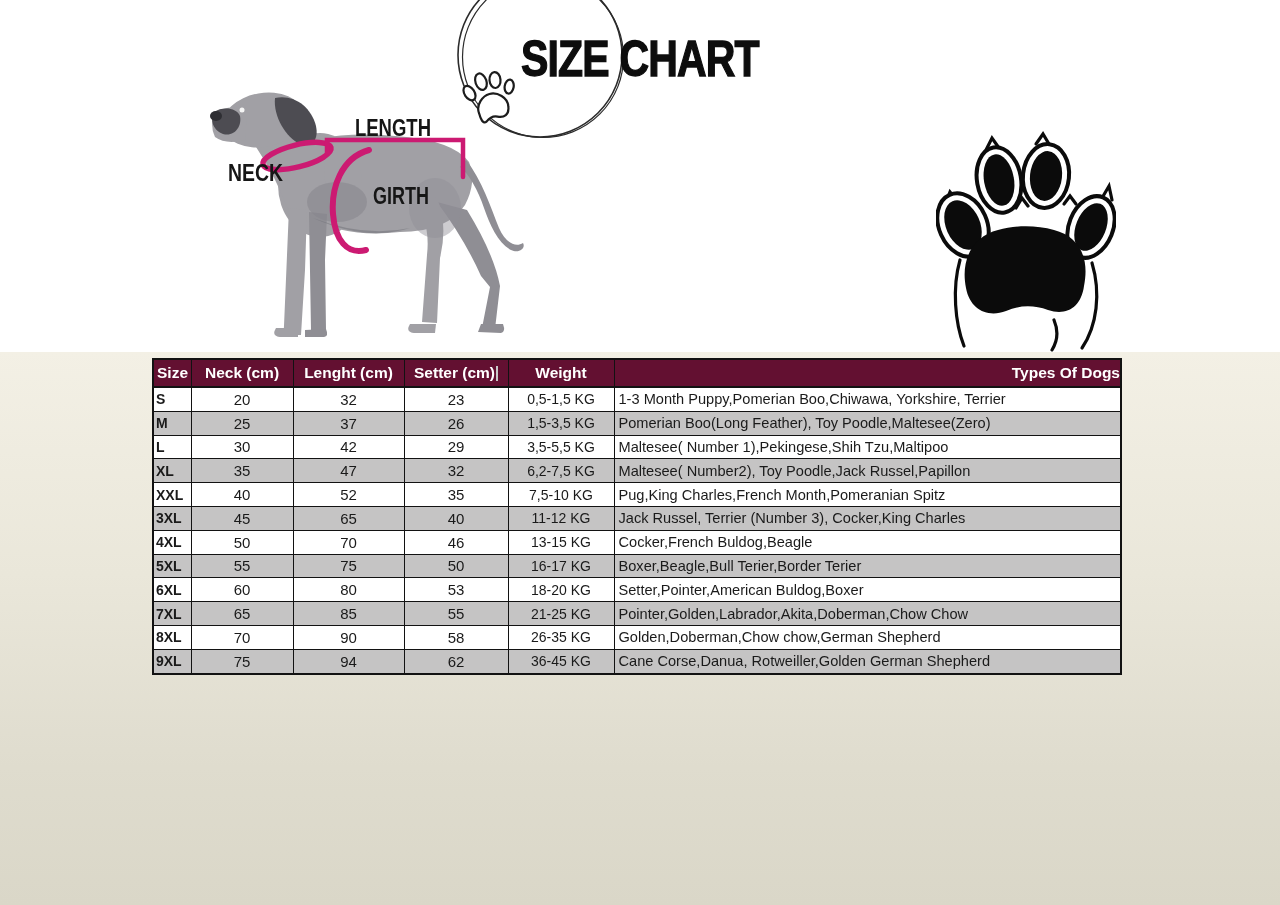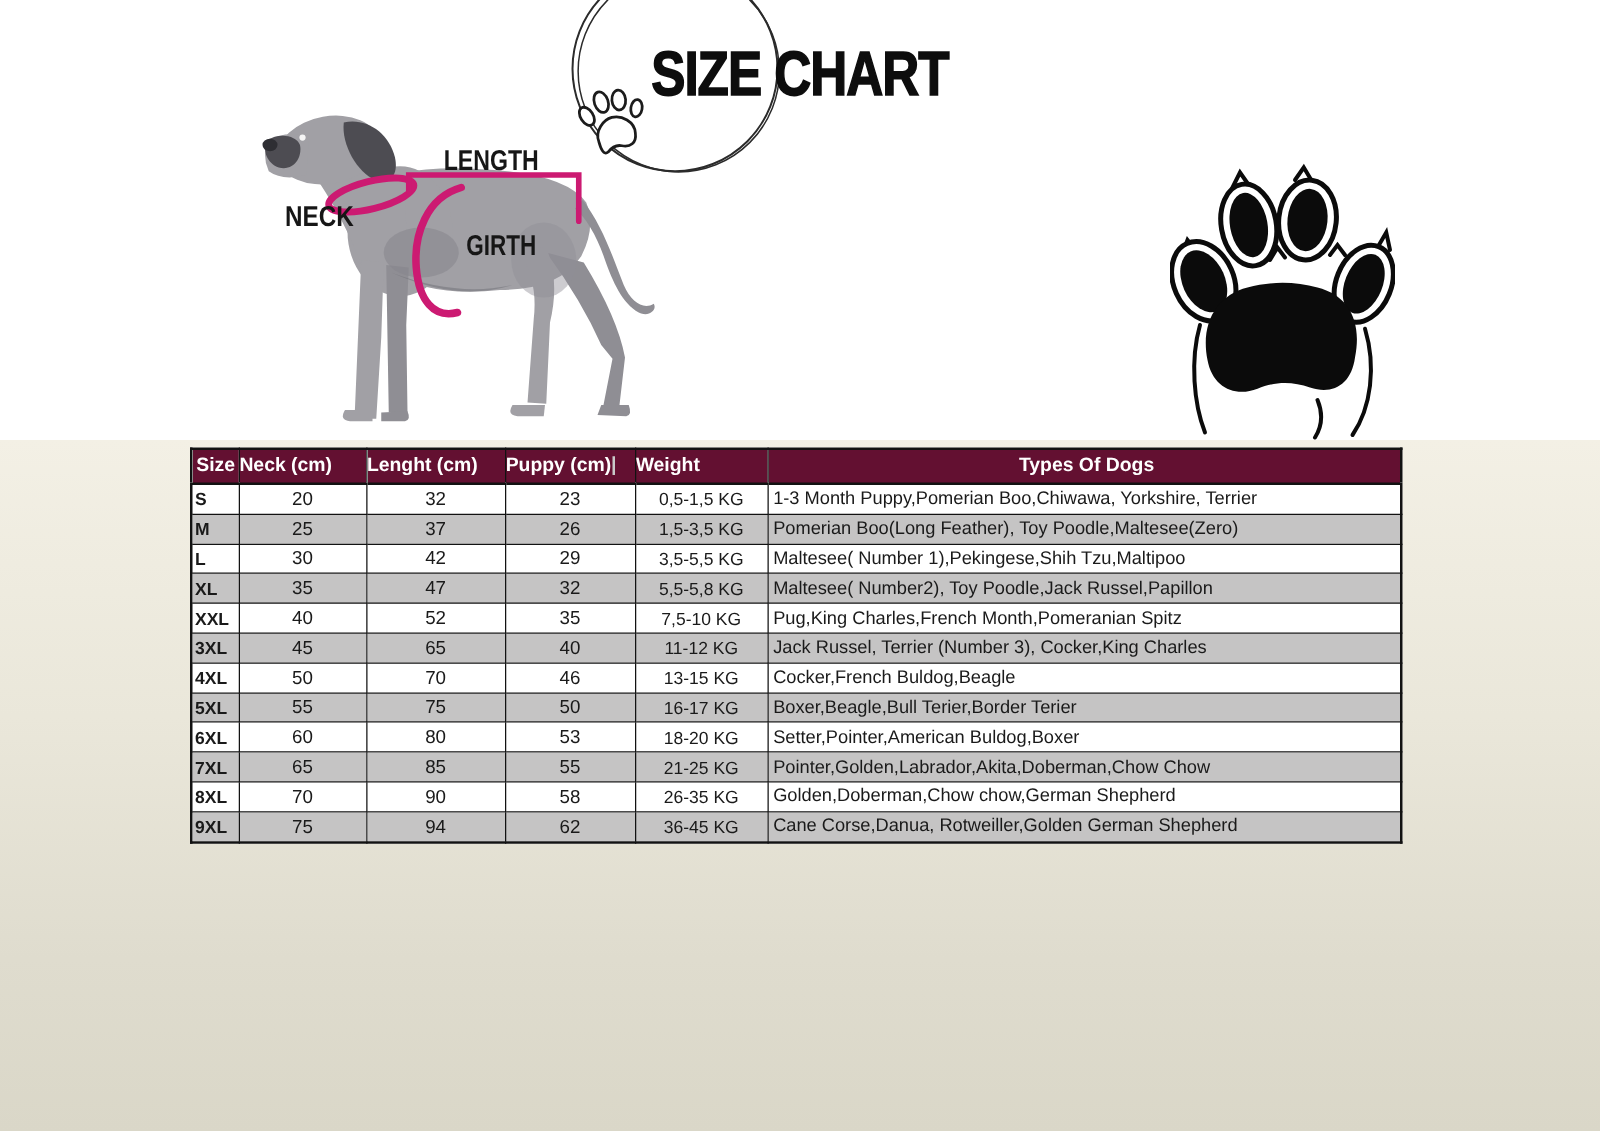--- a/index.html
+++ b/index.html
@@ -19,23 +19,23 @@
   
   .dog-svg{position:absolute;left:185px;top:90px;width:345px;height:255px;}
   .bigpaw-svg{position:absolute;left:936px;top:128px;width:180px;height:224px;}
 
   
   .size-table{position:absolute;left:152px;top:358px;}
   table{border-collapse:collapse;table-layout:fixed;width:968px;background:#ffffff;
     border:2.5px solid #121212;font-family:Liberation Sans, sans-serif;}
   th,td{border:1.5px solid #121212;overflow:hidden;white-space:nowrap;padding:0;vertical-align:middle;}
   thead th{background:#631031;color:#ffffff;font-size:15.5px;font-weight:bold;height:26px;
-    border-bottom:2.5px solid #121212;text-align:left;}
+    border-bottom:2.5px solid #121212;text-align:center;}
   thead th.col-size{text-align:left;padding-left:3px;}
-  thead th.col-types{text-align:center;padding-left:4px;}
+  thead th.col-types{text-align:right;padding-left:4px;}
   tbody td{height:22.8px;font-size:15px;color:#1a1a1a;text-align:center;}
   tbody td:first-child{text-align:left;font-weight:bold;font-size:14px;padding-left:2px;}
   tbody td:nth-child(5){font-size:14px;}
   tbody td:last-child{text-align:left;padding-left:4px;font-size:14.6px;}
   tbody tr:nth-child(even){background:#c5c4c4;}
   .cursor{display:inline-block;width:2px;height:15px;background:#c9c9c9;margin-left:1px;vertical-align:middle;}
 
   .diag-label{font-family:"Liberation Sans",sans-serif;font-weight:bold;fill:#161616;}
 </style>
 </head>
@@ -146,21 +146,21 @@
           <col style="width:111px">
         <col style="width:104px">
           <col style="width:106px">
           <col style="width:507px">
       </colgroup>
       <thead>
         <tr>
           <th class="col-size"><span>Size</span></th>
           <th><span>Neck (cm)</span></th>
           <th><span>Lenght (cm)</span></th>
-          <th><span>Puppy (cm)</span><span class="cursor"></span></th>
+          <th><span>Setter (cm)</span><span class="cursor"></span></th>
           <th><span>Weight</span></th>
           <th class="col-types"><span>Types Of Dogs</span></th>
         </tr>
       </thead>
       <tbody>
           <tr>
             <td>S</td>
             <td>20</td>
             <td>32</td>
             <td>23</td>
@@ -181,21 +181,21 @@
             <td>42</td>
             <td>29</td>
             <td>3,5-5,5 KG</td>
             <td>Maltesee( Number 1),Pekingese,Shih Tzu,Maltipoo</td>
           </tr>
           <tr>
             <td>XL</td>
             <td>35</td>
             <td>47</td>
             <td>32</td>
-            <td>5,5-5,8 KG</td>
+            <td>6,2-7,5 KG</td>
             <td>Maltesee( Number2), Toy Poodle,Jack Russel,Papillon</td>
           </tr>
           <tr>
             <td>XXL</td>
             <td>40</td>
             <td>52</td>
             <td>35</td>
             <td>7,5-10 KG</td>
             <td>Pug,King Charles,French Month,Pomeranian Spitz</td>
           </tr>

